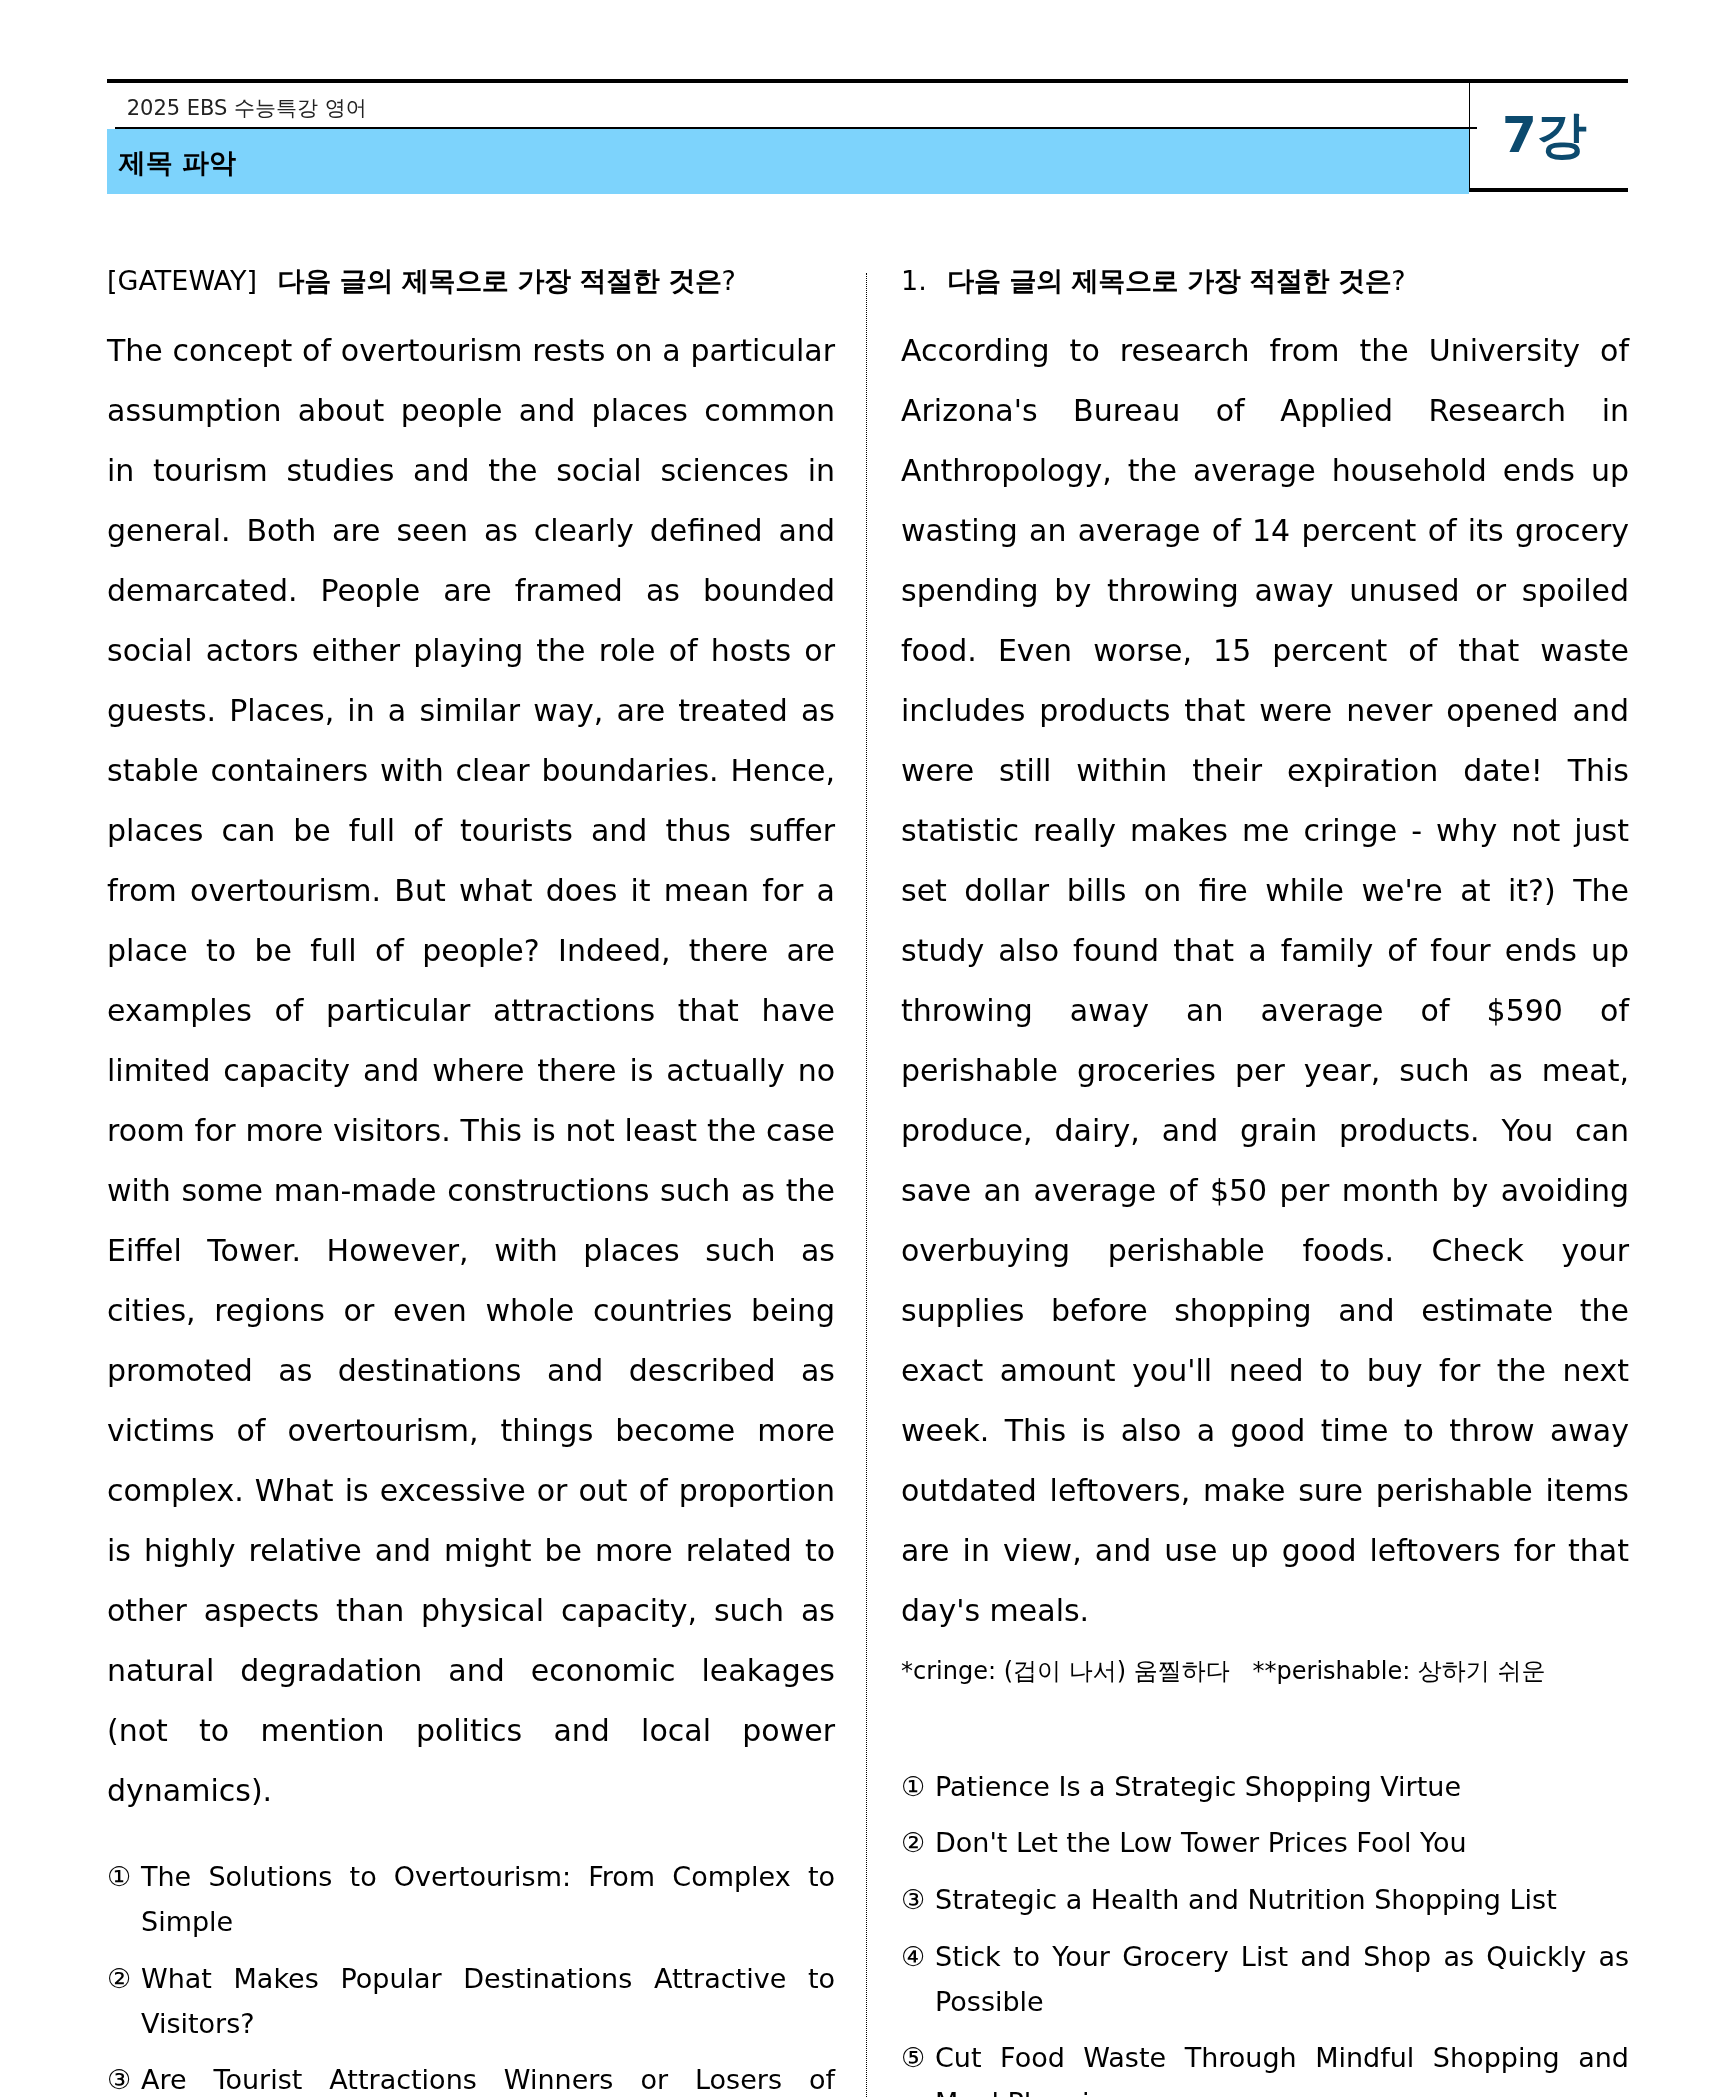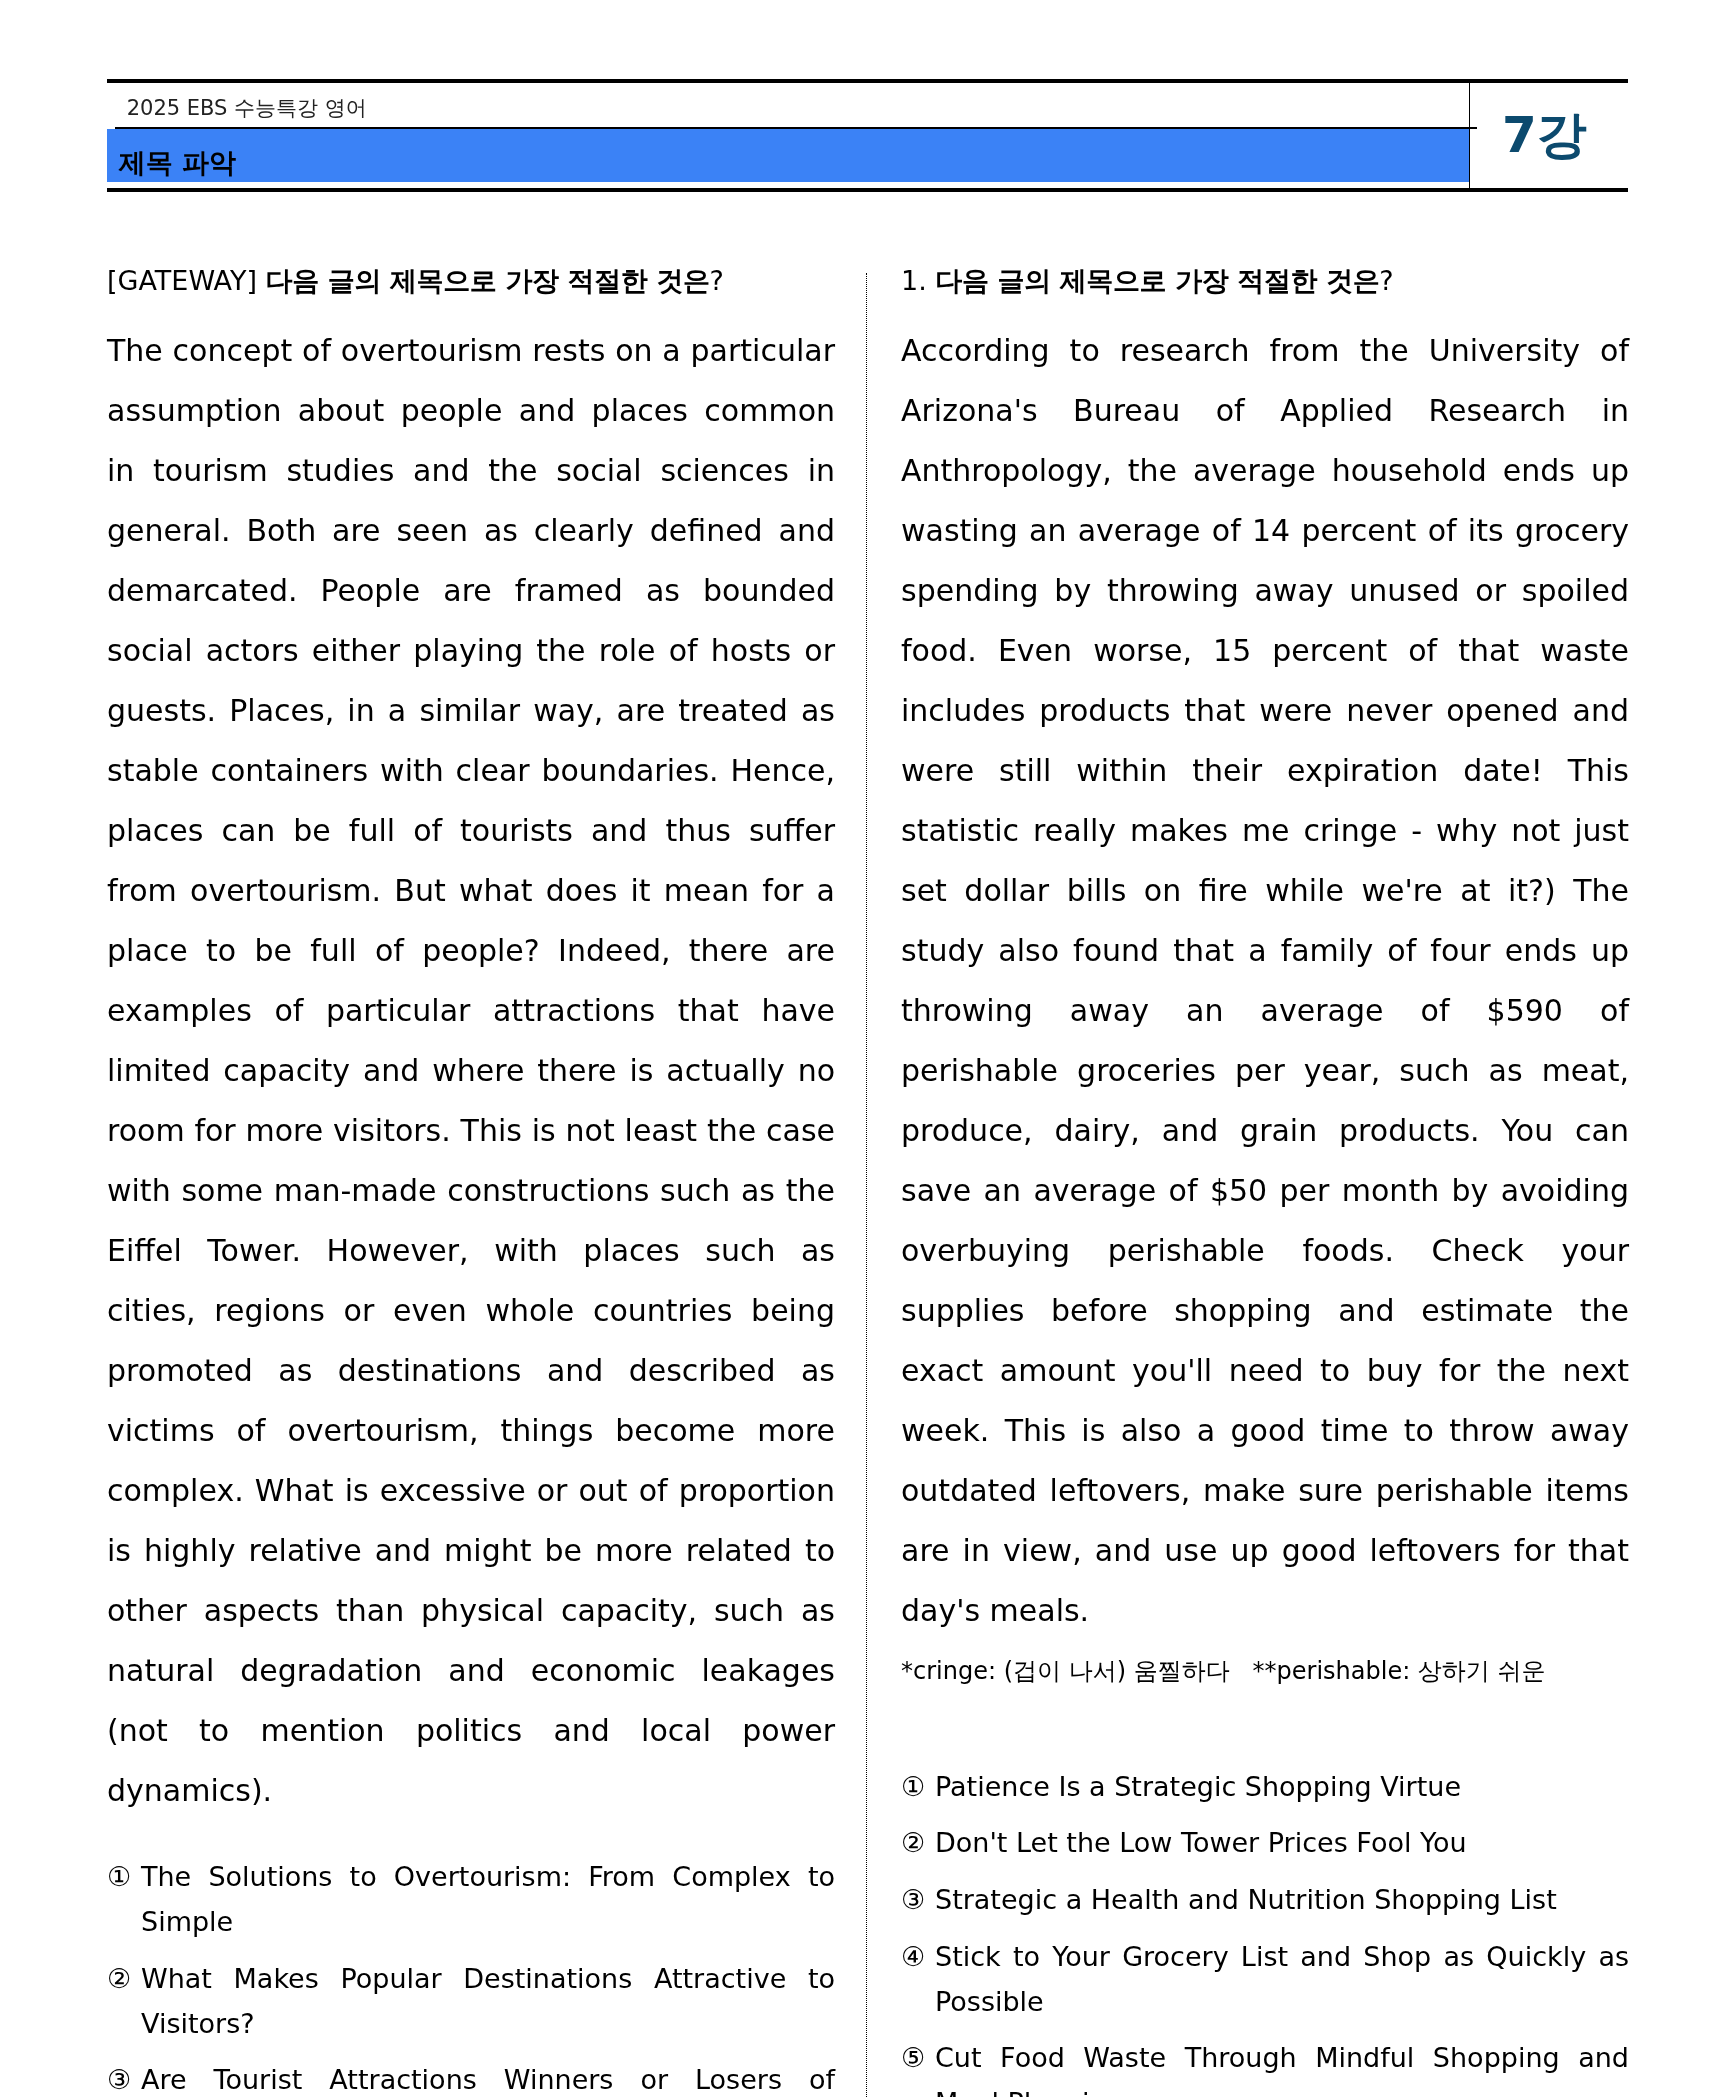--- a/index.html
+++ b/index.html
@@ -5,35 +5,35 @@
   html, body { margin: 0; padding: 0; background: #ffffff; }
   body { width: 1736px; height: 2426px; position: relative; overflow: hidden;
          font-family: "DejaVu Sans", "Liberation Sans", sans-serif; color: #000; }
   .header { position: absolute; left: 107px; top: 79px; width: 1521px; height: 113px;
             border-top: 4.2px solid #000; border-bottom: 4.2px solid #000; box-sizing: border-box; }
   .header-left { position: absolute; left: 0; top: 0; width: 1362px; height: 105px;
                  border-right: 1.7px solid #000; }
   .header-series { position: absolute; left: 8px; top: 0; width: 100%; height: 46px;
                    border-bottom: 2.5px solid #000; box-sizing: border-box; }
   .header-series span { position: absolute; left: 11.7px; top: 11px; font-size: 21px; color: #222; }
-  .header-topic { position: absolute; left: 0; top: 46px; width: 100%; height: 53px; background: #3b82f6; }
+  .header-topic { position: absolute; left: 0; top: 46px; width: 100%; height: 65px; background: #7dd3fc; }
   .header-topic span { position: absolute; left: 11.7px; top: 16px; font-size: 27px; font-weight: bold; }
   .header-lesson { position: absolute; left: 1363px; top: 0; width: 157px; height: 105px;
                    display: flex; align-items: center; justify-content: center; }
   .header-lesson span { font-size: 50px; font-weight: bold; color: #0c4a6e; margin-left: -8.4px; }
 
   .divider { position: absolute; left: 866px; top: 273px; height: 1998px; width: 0;
              border-left: 1.7px dotted #000; }
 
   .col { position: absolute; top: 262px; width: 728px; font-size: 27px; }
   .col-left { left: 107px; }
   .col-right { left: 901px; }
   .q-head { height: 38px; line-height: 38px; white-space: nowrap; }
   .q-head .q-prefix { font-weight: normal; }
-  .q-head .q-text { font-weight: bold; letter-spacing: -0.4px; }
+  .q-head .q-text { font-weight: bold; letter-spacing: -0.4px; margin-left: 12px; }
   .q-head .q-tail { font-weight: normal; }
   .passage { margin-top: 21px; line-height: 60px; text-align: justify; text-justify: inter-word;
              font-size: 30px; }
   .gloss { text-align: left; font-size: 24px; line-height: 34px; }
   .col-left .gloss { margin-top: 20px; }
   .col-right .gloss { margin-top: 12.6px; }
   .choices { list-style: none; margin: 0; padding: 0; font-size: 27px; }
   .col-left .choices { margin-top: 33px; }
   .col-right .choices { margin-top: 76px; }
   .choice { position: relative; padding-left: 34px; line-height: 45px; text-align: justify;

